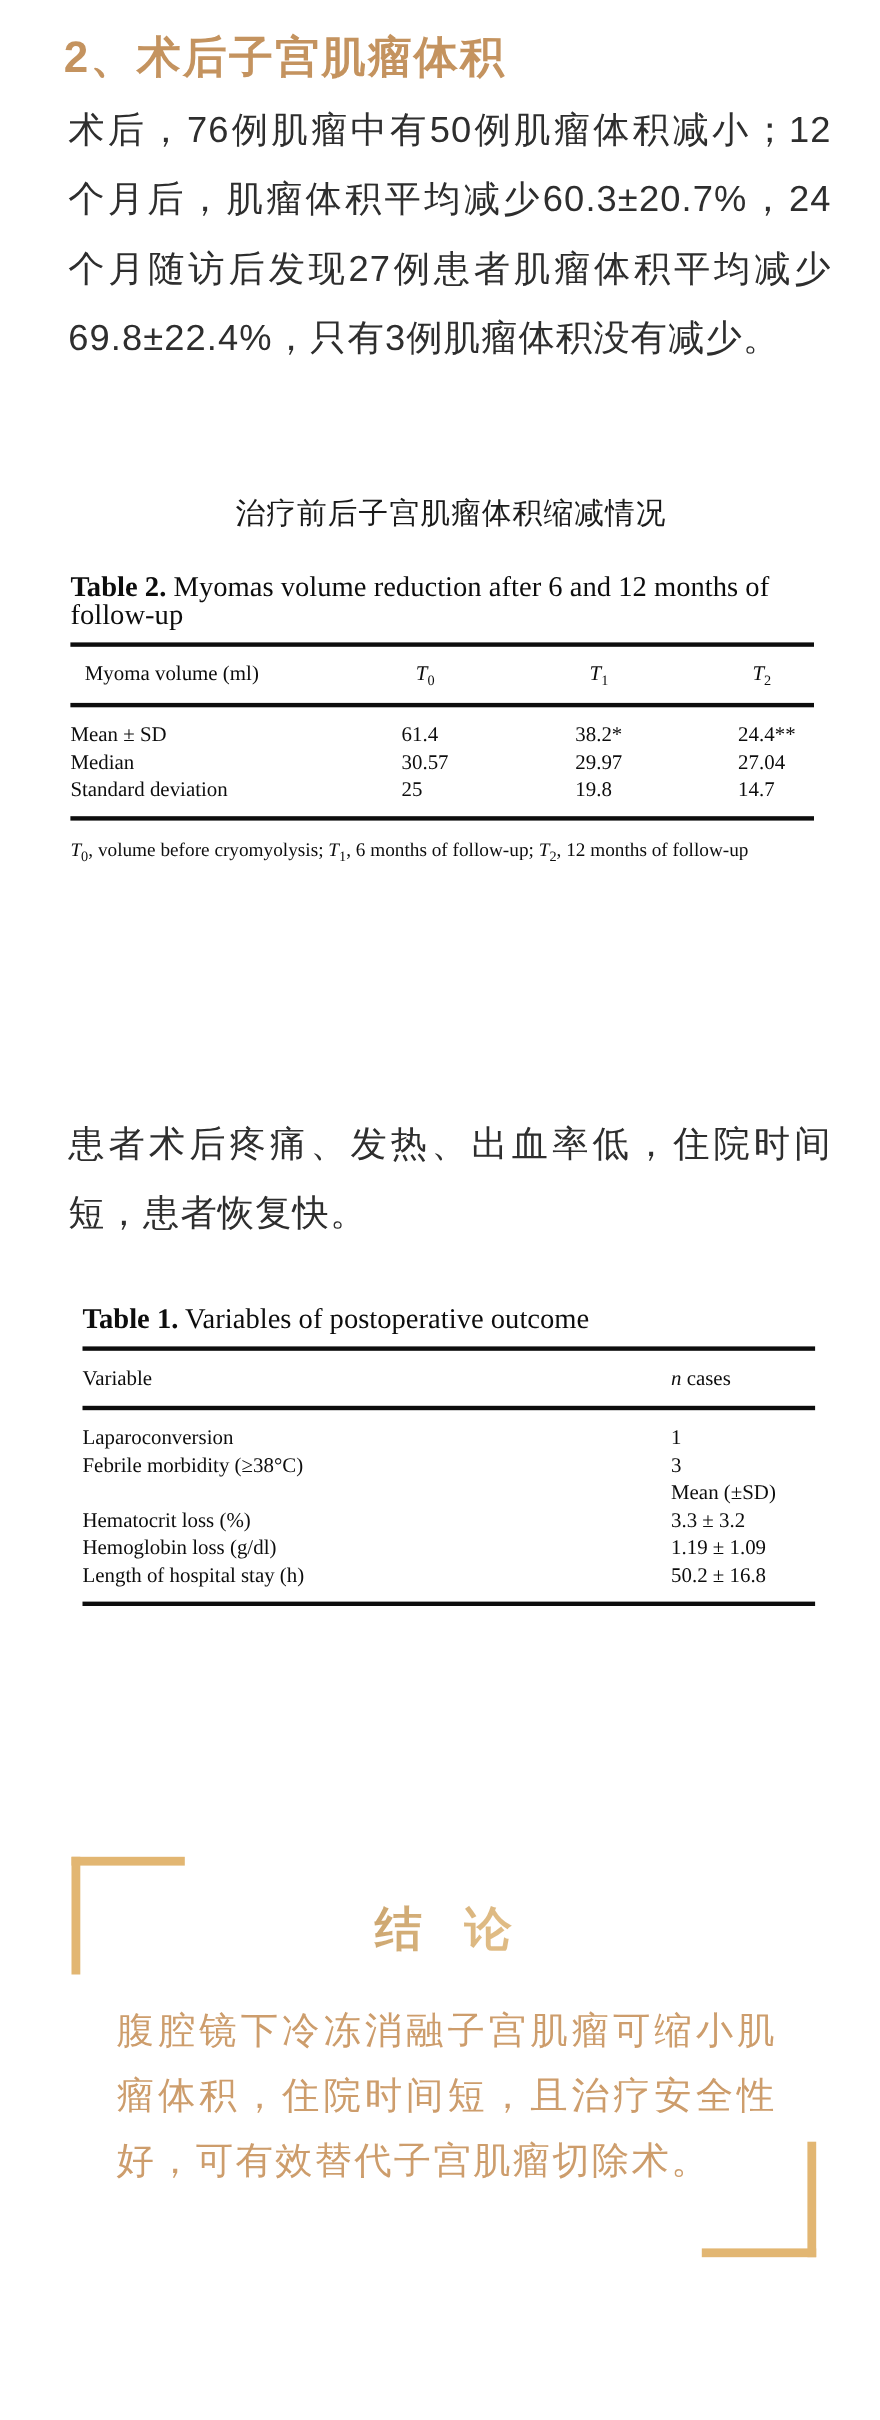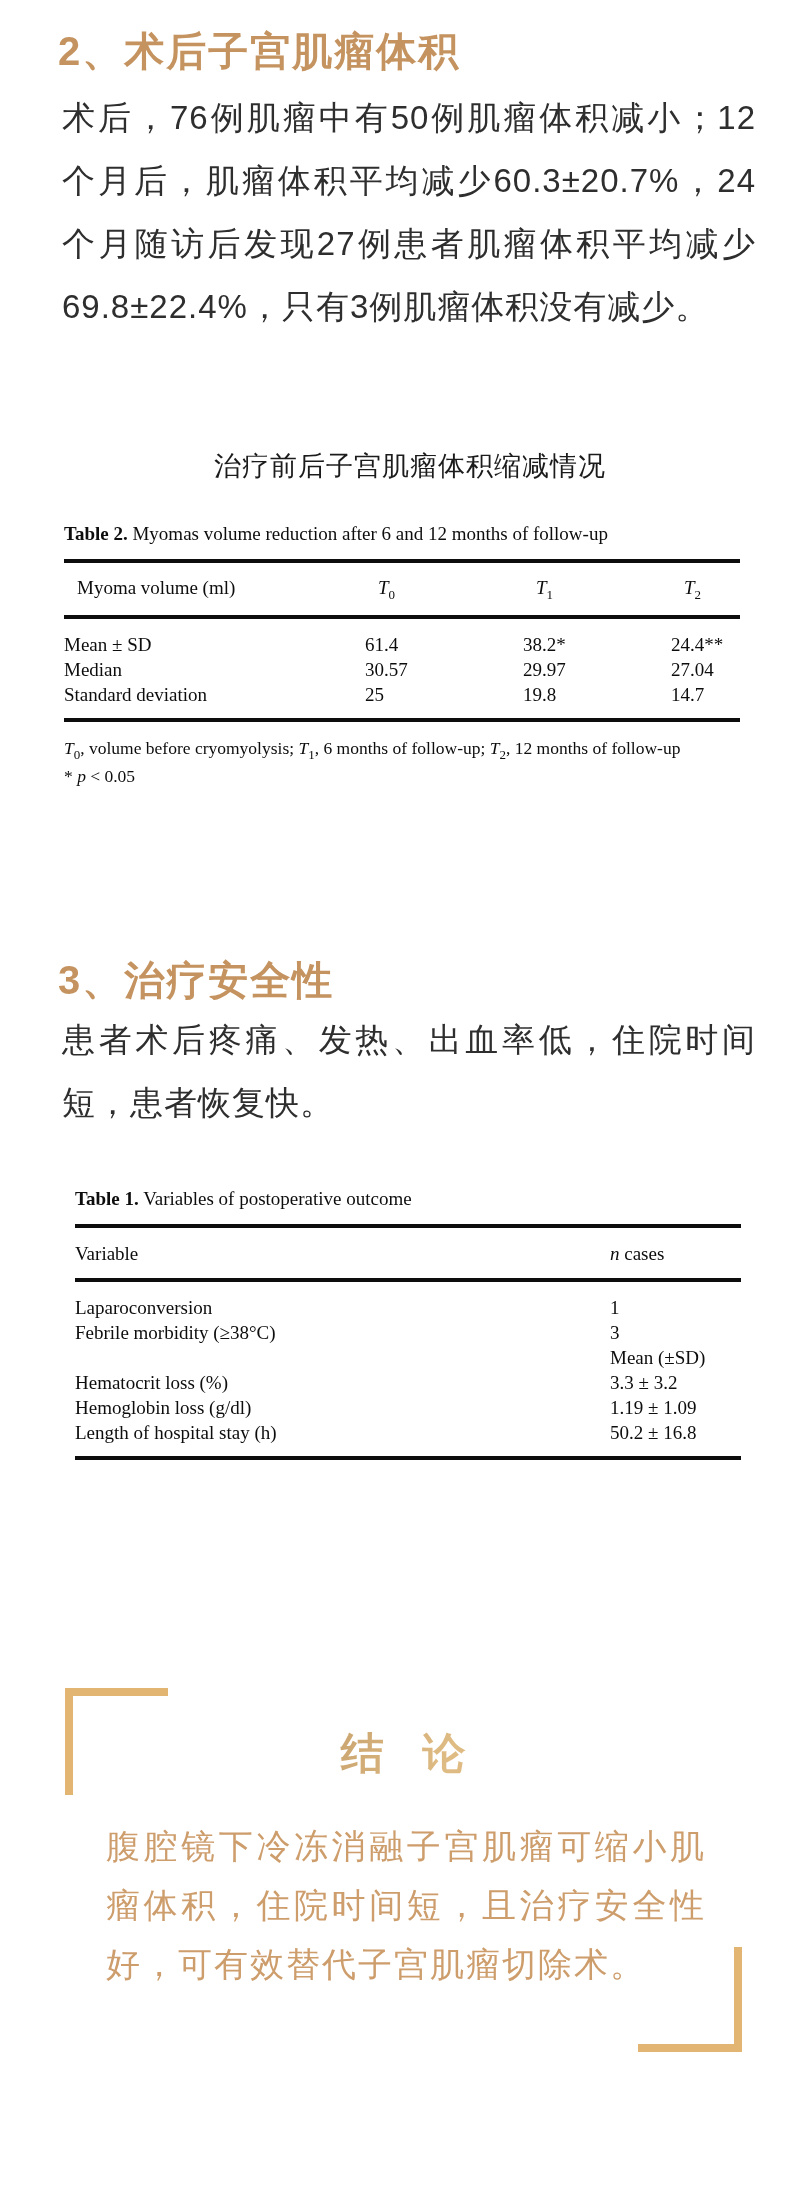--- a/index.html
+++ b/index.html
@@ -27,21 +27,21 @@
   .cn-caption{
     position:absolute;top:448px;left:0;width:100%;text-align:center;
     font-size:27px;color:#1b1b1b;letter-spacing:1px;
   }
   
   .tbl{
     position:absolute;font-family:"Liberation Serif",serif;color:#0d0d0d;
   }
   #table2{top:521px;left:64px;width:676px;}
   #table1{top:1186px;left:75px;width:666px;}
-  .tbl-caption{margin:0 0 13px 0;font-size:19px;line-height:25px;}
+  .tbl-caption{margin:0 0 13px 0;font-size:26px;line-height:25px;}
   .tbl-caption b{font-weight:700;}
   .rule{height:4px;background:#0d0d0d;}
   .t2-grid{display:grid;grid-template-columns:301px 158px 148px auto;font-size:19px;}
   .t2-head{padding:14px 0 12px 0;margin-left:13px;}
   .t2-body{padding:13px 0 11px 0;line-height:25px;}
   .t2-body .t2-grid{padding:0;}
   .t-sym{font-style:italic;}
   sub{font-size:13px;}
   .fn{margin:0;font-size:17.5px;line-height:23px;color:#0d0d0d;}
   .fn-first{margin-top:15px;}
@@ -109,24 +109,22 @@
       </div>
       <div class="t2-grid">
         <span>Standard deviation</span>
         <span>25</span>
         <span>19.8</span>
         <span>14.7</span>
       </div>
     </div>
     <div class="rule"></div>
     <p class="fn fn-first"><span class="t-sym">T</span><sub>0</sub><span>, volume before cryomyolysis; </span><span class="t-sym">T</span><sub>1</sub><span>, 6 months of follow-up; </span><span class="t-sym">T</span><sub>2</sub><span>, 12 months of follow-up</span></p>
-    <p class="fn"><span>* </span><span class="p-italic">p</span><span> &lt; 0.05</span></p>
   </div>
 
-  <h2 class="sec-h" id="sec3-heading">3、治疗安全性</h2>
 
   <p class="body-cn" id="para-sec3">患者术后疼痛、发热、出血率低，住院时间短，患者恢复快。</p>
 
   <div class="tbl" id="table1">
     <p class="tbl-caption"><b>Table 1.</b><span> Variables of postoperative outcome</span></p>
     <div class="rule"></div>
     <div class="t1-grid t1-head">
       <span>Variable</span>
       <span><span class="n-italic">n</span><span> cases</span></span>
     </div>

